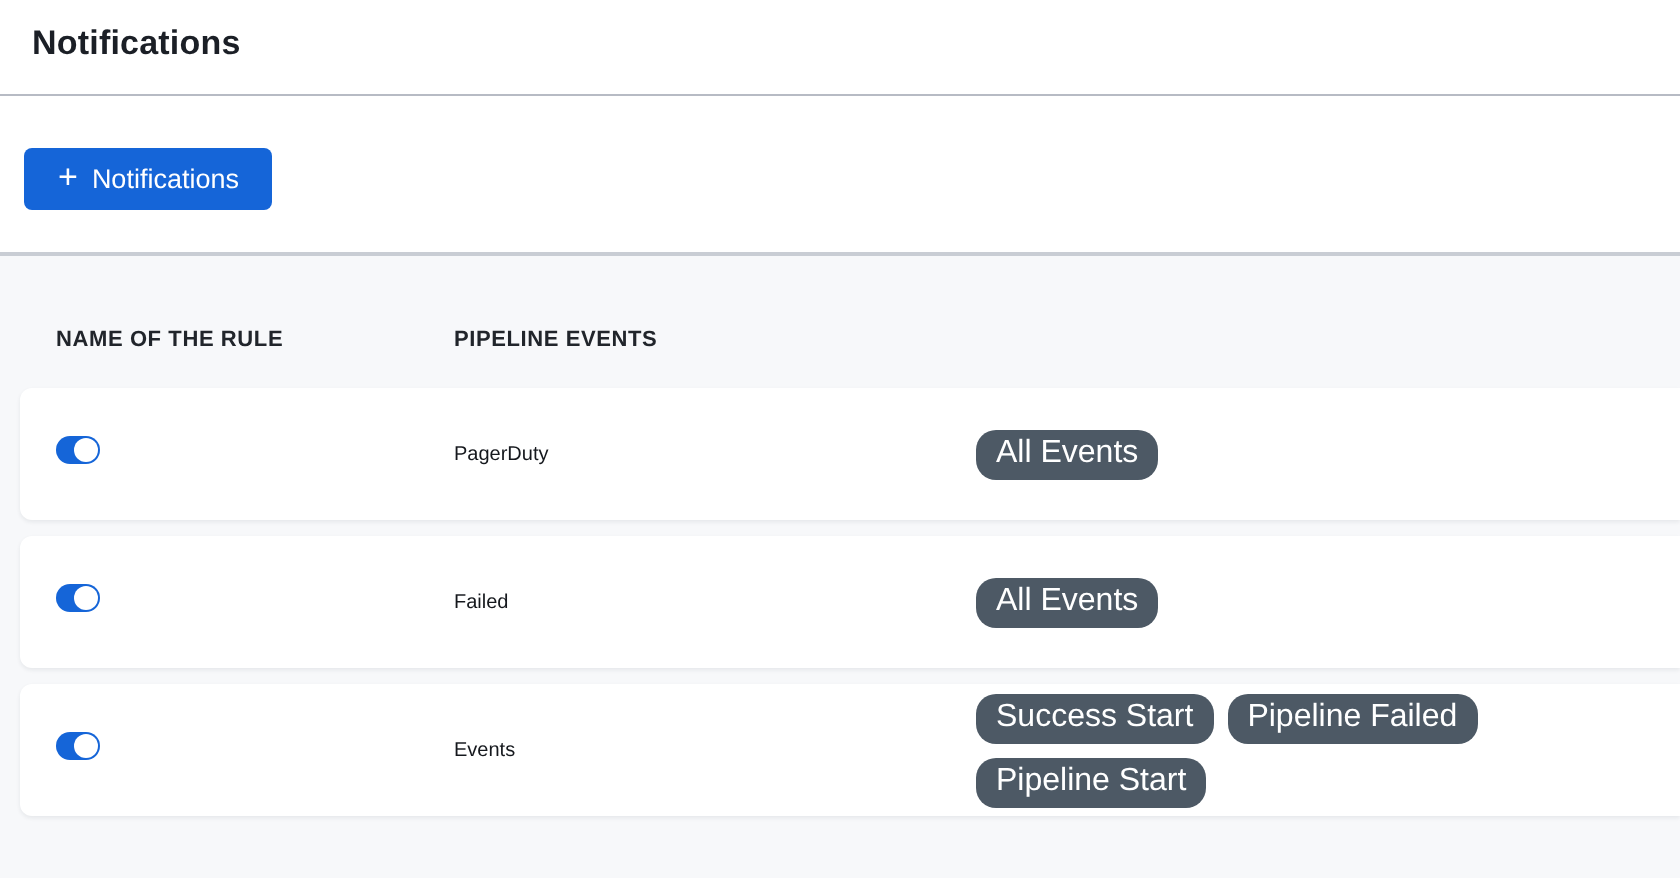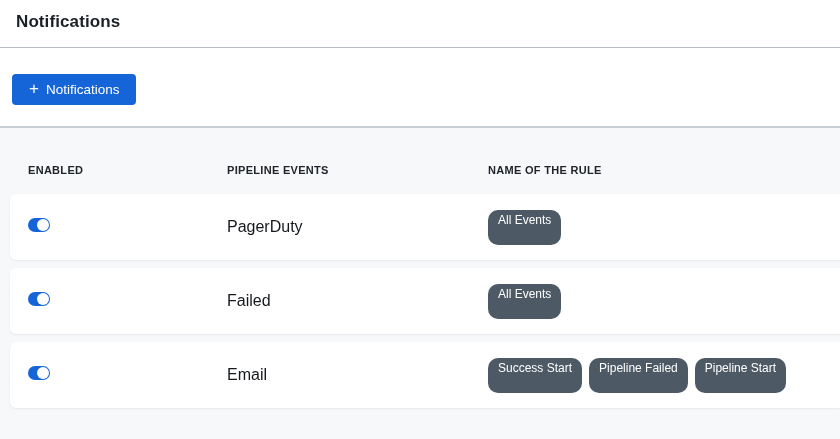--- a/index.html
+++ b/index.html
@@ -77,21 +77,21 @@
   }
   .rows { margin-left: 10px; }
   .rule-row {
     background: #ffffff;
     border-radius: 6px 0 0 6px;
     height: 66px;
     margin-bottom: 8px;
     box-shadow: 0 1px 2px rgba(30,35,45,0.08);
   }
   .rule-name {
-    font-size: 16px;
+    font-size: 10px;
     color: #15181d;
   }
   
   .toggle {
     position: relative;
     width: 22px; height: 14px;
     border-radius: 7px;
     background: var(--accent, #1565d8);
     cursor: pointer;
     display: inline-block;
@@ -101,23 +101,23 @@
     top: 1px; right: 1px;
     width: 12px; height: 12px;
     border-radius: 50%;
     background: #ffffff;
   }
   
   .badges { display: flex; gap: 7px; flex-wrap: wrap; }
   .badge {
     background: var(--badge, #4d5965);
     color: #ffffff;
-    font-size: 12px;
+    font-size: 16px;
     line-height: 1;
-    padding: 4px 10px 19px 10px;
+    padding: 4px 10px 5px 10px;
     border-radius: 10px;
     white-space: nowrap;
   }
 </style>
 </head>
 <body>
 
 <div class="page-header">
   <div class="page-title">Notifications</div>
 </div>
@@ -125,23 +125,22 @@
 
 <div class="toolbar">
   <button class="add-btn">
     <span class="plus">+</span>
     <span>Notifications</span>
   </button>
 </div>
 
 <div class="table-region">
   <div class="table-head grid-cols">
-    <span class="col-label">ENABLED</span>
+    <span class="col-label">NAME OF THE RULE</span>
     <span class="col-label">PIPELINE EVENTS</span>
-    <span class="col-label">NAME OF THE RULE</span>
   </div>
   <div class="rows" id="rows-container">
   <div class="rule-row grid-cols">
     <div>
       <span class="toggle">
         <span class="knob"></span>
       </span>
     </div>
     <div class="rule-name">PagerDuty</div>
     <div class="badges">
@@ -160,21 +159,21 @@
           <span class="badge">All Events</span>
         </div>
   </div>
 
   <div class="rule-row grid-cols">
     <div>
       <span class="toggle">
         <span class="knob"></span>
       </span>
     </div>
-    <div class="rule-name">Email</div>
+    <div class="rule-name">Events</div>
     <div class="badges">
           <span class="badge">Success Start</span>
           <span class="badge">Pipeline Failed</span>
           <span class="badge">Pipeline Start</span>
         </div>
   </div>
 </div>
 </div>
 
 </body></html>

